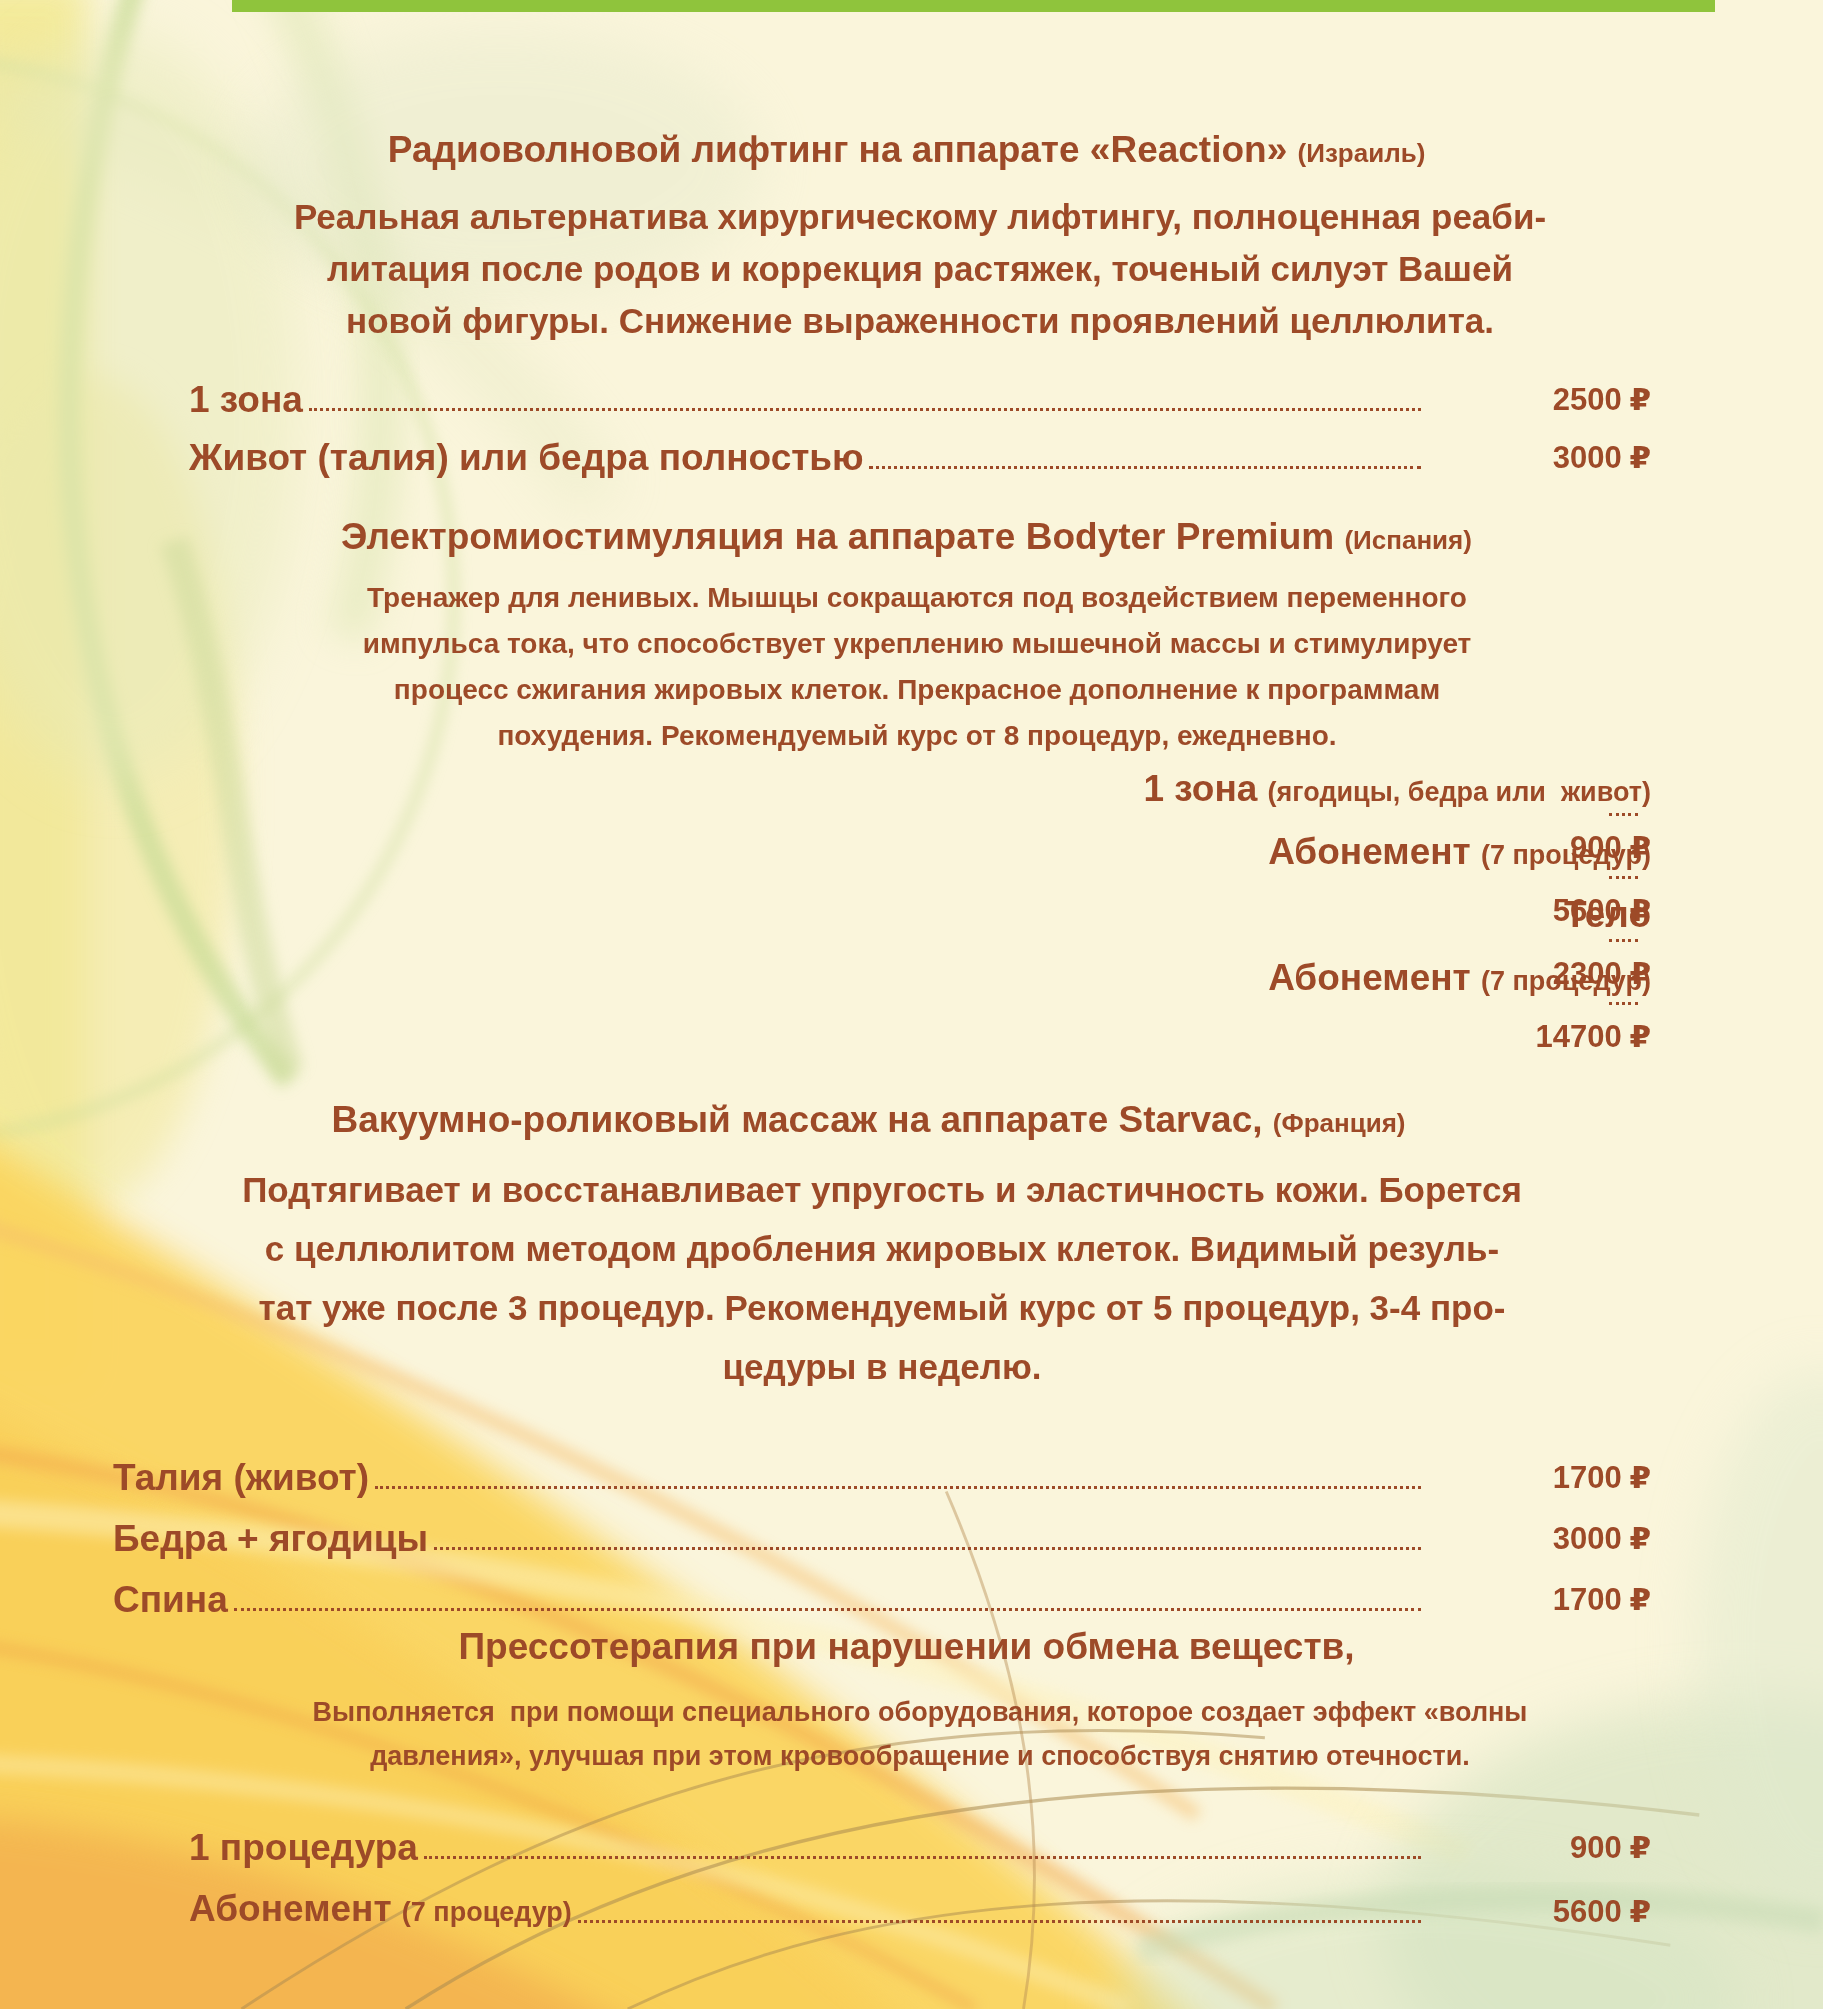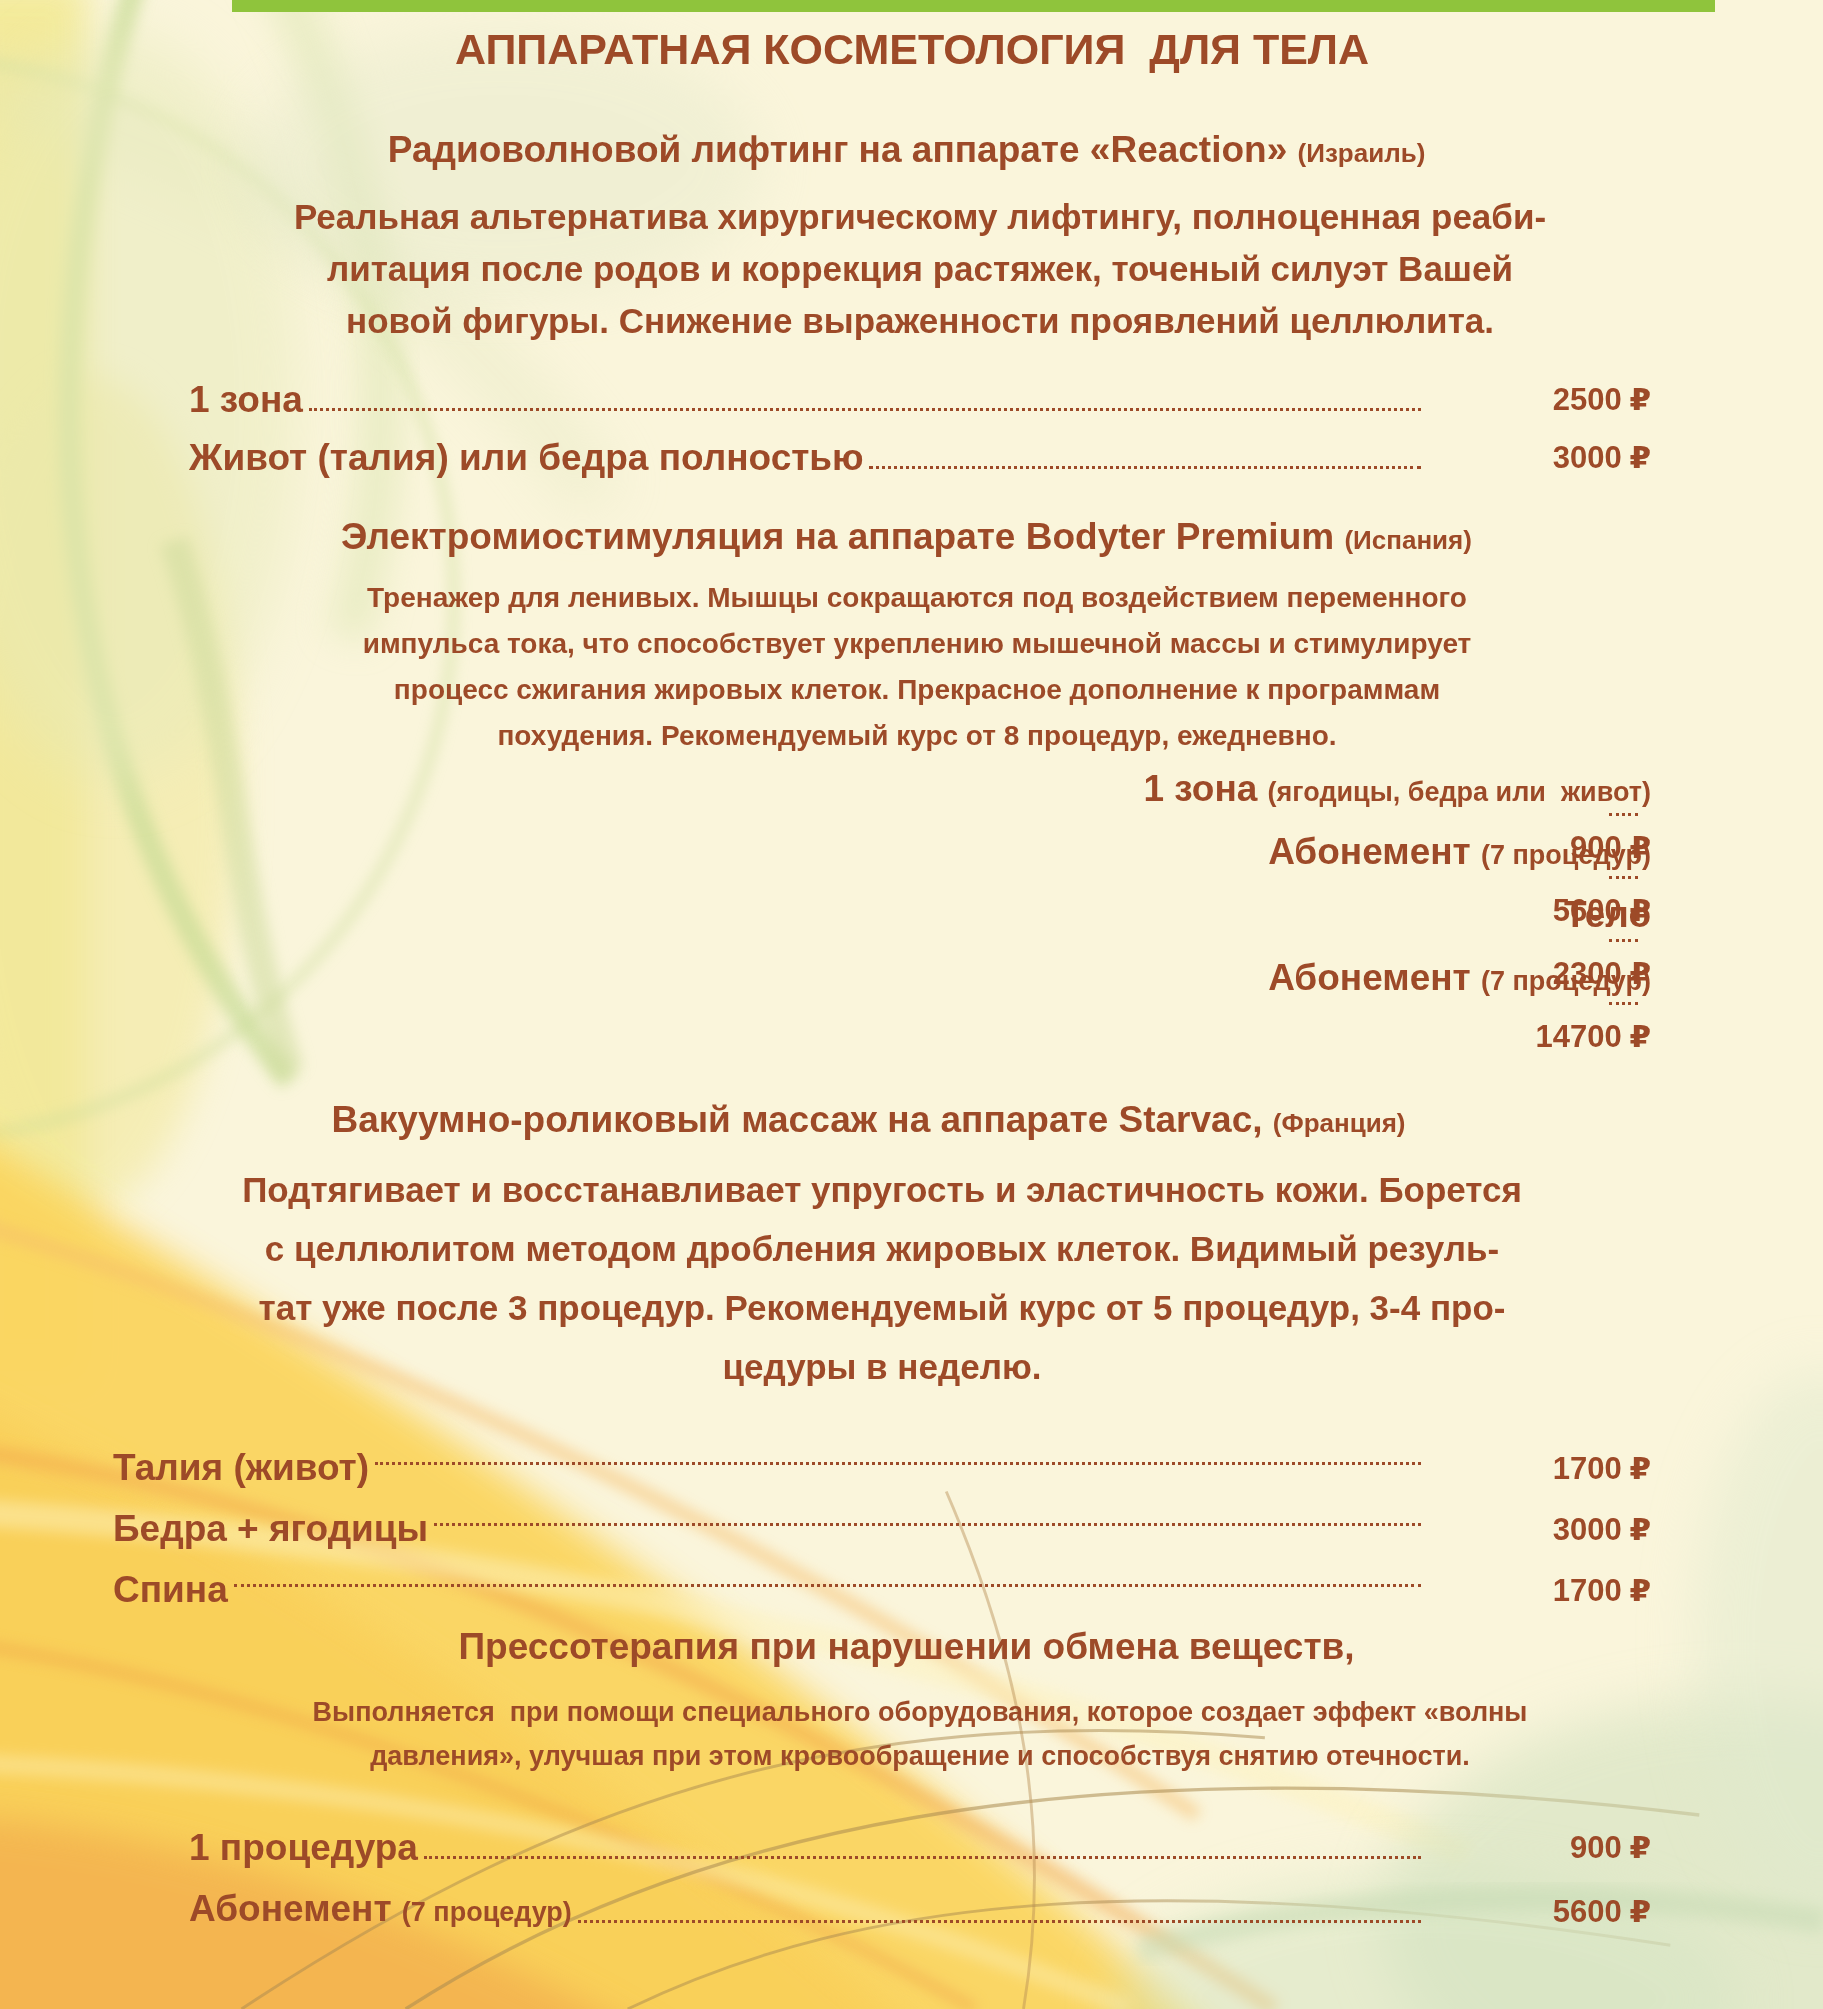--- a/index.html
+++ b/index.html
@@ -33,21 +33,21 @@
   .s1 .desc{margin-top:15.4px;padding-left:27px;font-size:35px;line-height:52px;}
   .s1 .rows{margin-top:15.4px;padding-left:27px;}
   .s1 .row{height:58px;}
   .s2{top:514px;padding-left:162px;}
   .s2 .desc{margin-top:11.6px;padding-left:21px;font-size:28px;line-height:46px;}
   .s2 .rows{margin-top:9.7px;}
   .s2 .row{height:63px;flex-direction:column;}
   .s3{top:1097px;padding-left:86px;}
   .s3 .desc{margin-top:13.5px;padding-left:27px;font-size:35px;line-height:59px;}
   .s3 .rows{margin-top:42px;padding-left:27px;}
-  .s3 .row{height:61px;align-items:center;}
+  .s3 .row{height:61px;}
   .s4{top:1618px;padding-left:162px;}
   .s4 .sec-heading{line-height:58px;}
   .s4 .desc{margin-top:13.5px;padding-left:27px;font-size:27px;line-height:44px;}
   .s4 .rows{margin-top:27px;padding-left:27px;}
   .s4 .row{height:64px;}
   .row{
     display:flex;align-items:flex-end;
   }
   .label{font-size:37px;font-weight:bold;white-space:pre;line-height:42px;}
   .note{font-size:27px;font-weight:bold;white-space:pre;}
@@ -109,21 +109,20 @@
     <path d="M980,1545 C 1060,1730 1090,1900 1060,2081" stroke="#b98f55" stroke-width="3" fill="none" opacity="0.45"></path>
 
     <ellipse cx="1800" cy="1990" rx="370" ry="230" fill="#cfe0bd" opacity="0.55" filter="url(#soft3)"></ellipse>
     <ellipse cx="1480" cy="2070" rx="320" ry="130" fill="#d4e4c2" opacity="0.5" filter="url(#soft3)"></ellipse>
     <ellipse cx="1885" cy="1700" rx="130" ry="280" fill="#dfe9cd" opacity="0.5" filter="url(#soft3)"></ellipse>
     <path d="M1180,2020 C 1380,1960 1650,1950 1889,1990" stroke="#c2d8b0" stroke-width="26" fill="none" opacity="0.45" filter="url(#soft2)"></path>
   </svg>
 
   <div class="top-bar"></div>
 
-  <div class="title">АППАРАТНАЯ КОСМЕТОЛОГИЯ  ДЛЯ ТЕЛА</div>
 
   <div class="section s1">
     <div class="sec-heading"><span>Радиоволновой лифтинг на аппарате «Reaction»</span> <span class="origin">(Израиль)</span></div>
     <div class="desc">
       <div>Реальная альтернатива хирургическому лифтингу, полноценная реаби-</div>
       <div>литация после родов и коррекция растяжек, точеный силуэт Вашей</div>
       <div>новой фигуры. Снижение выраженности проявлений целлюлита.</div>
     </div>
     <div class="rows">
       <div class="row">

